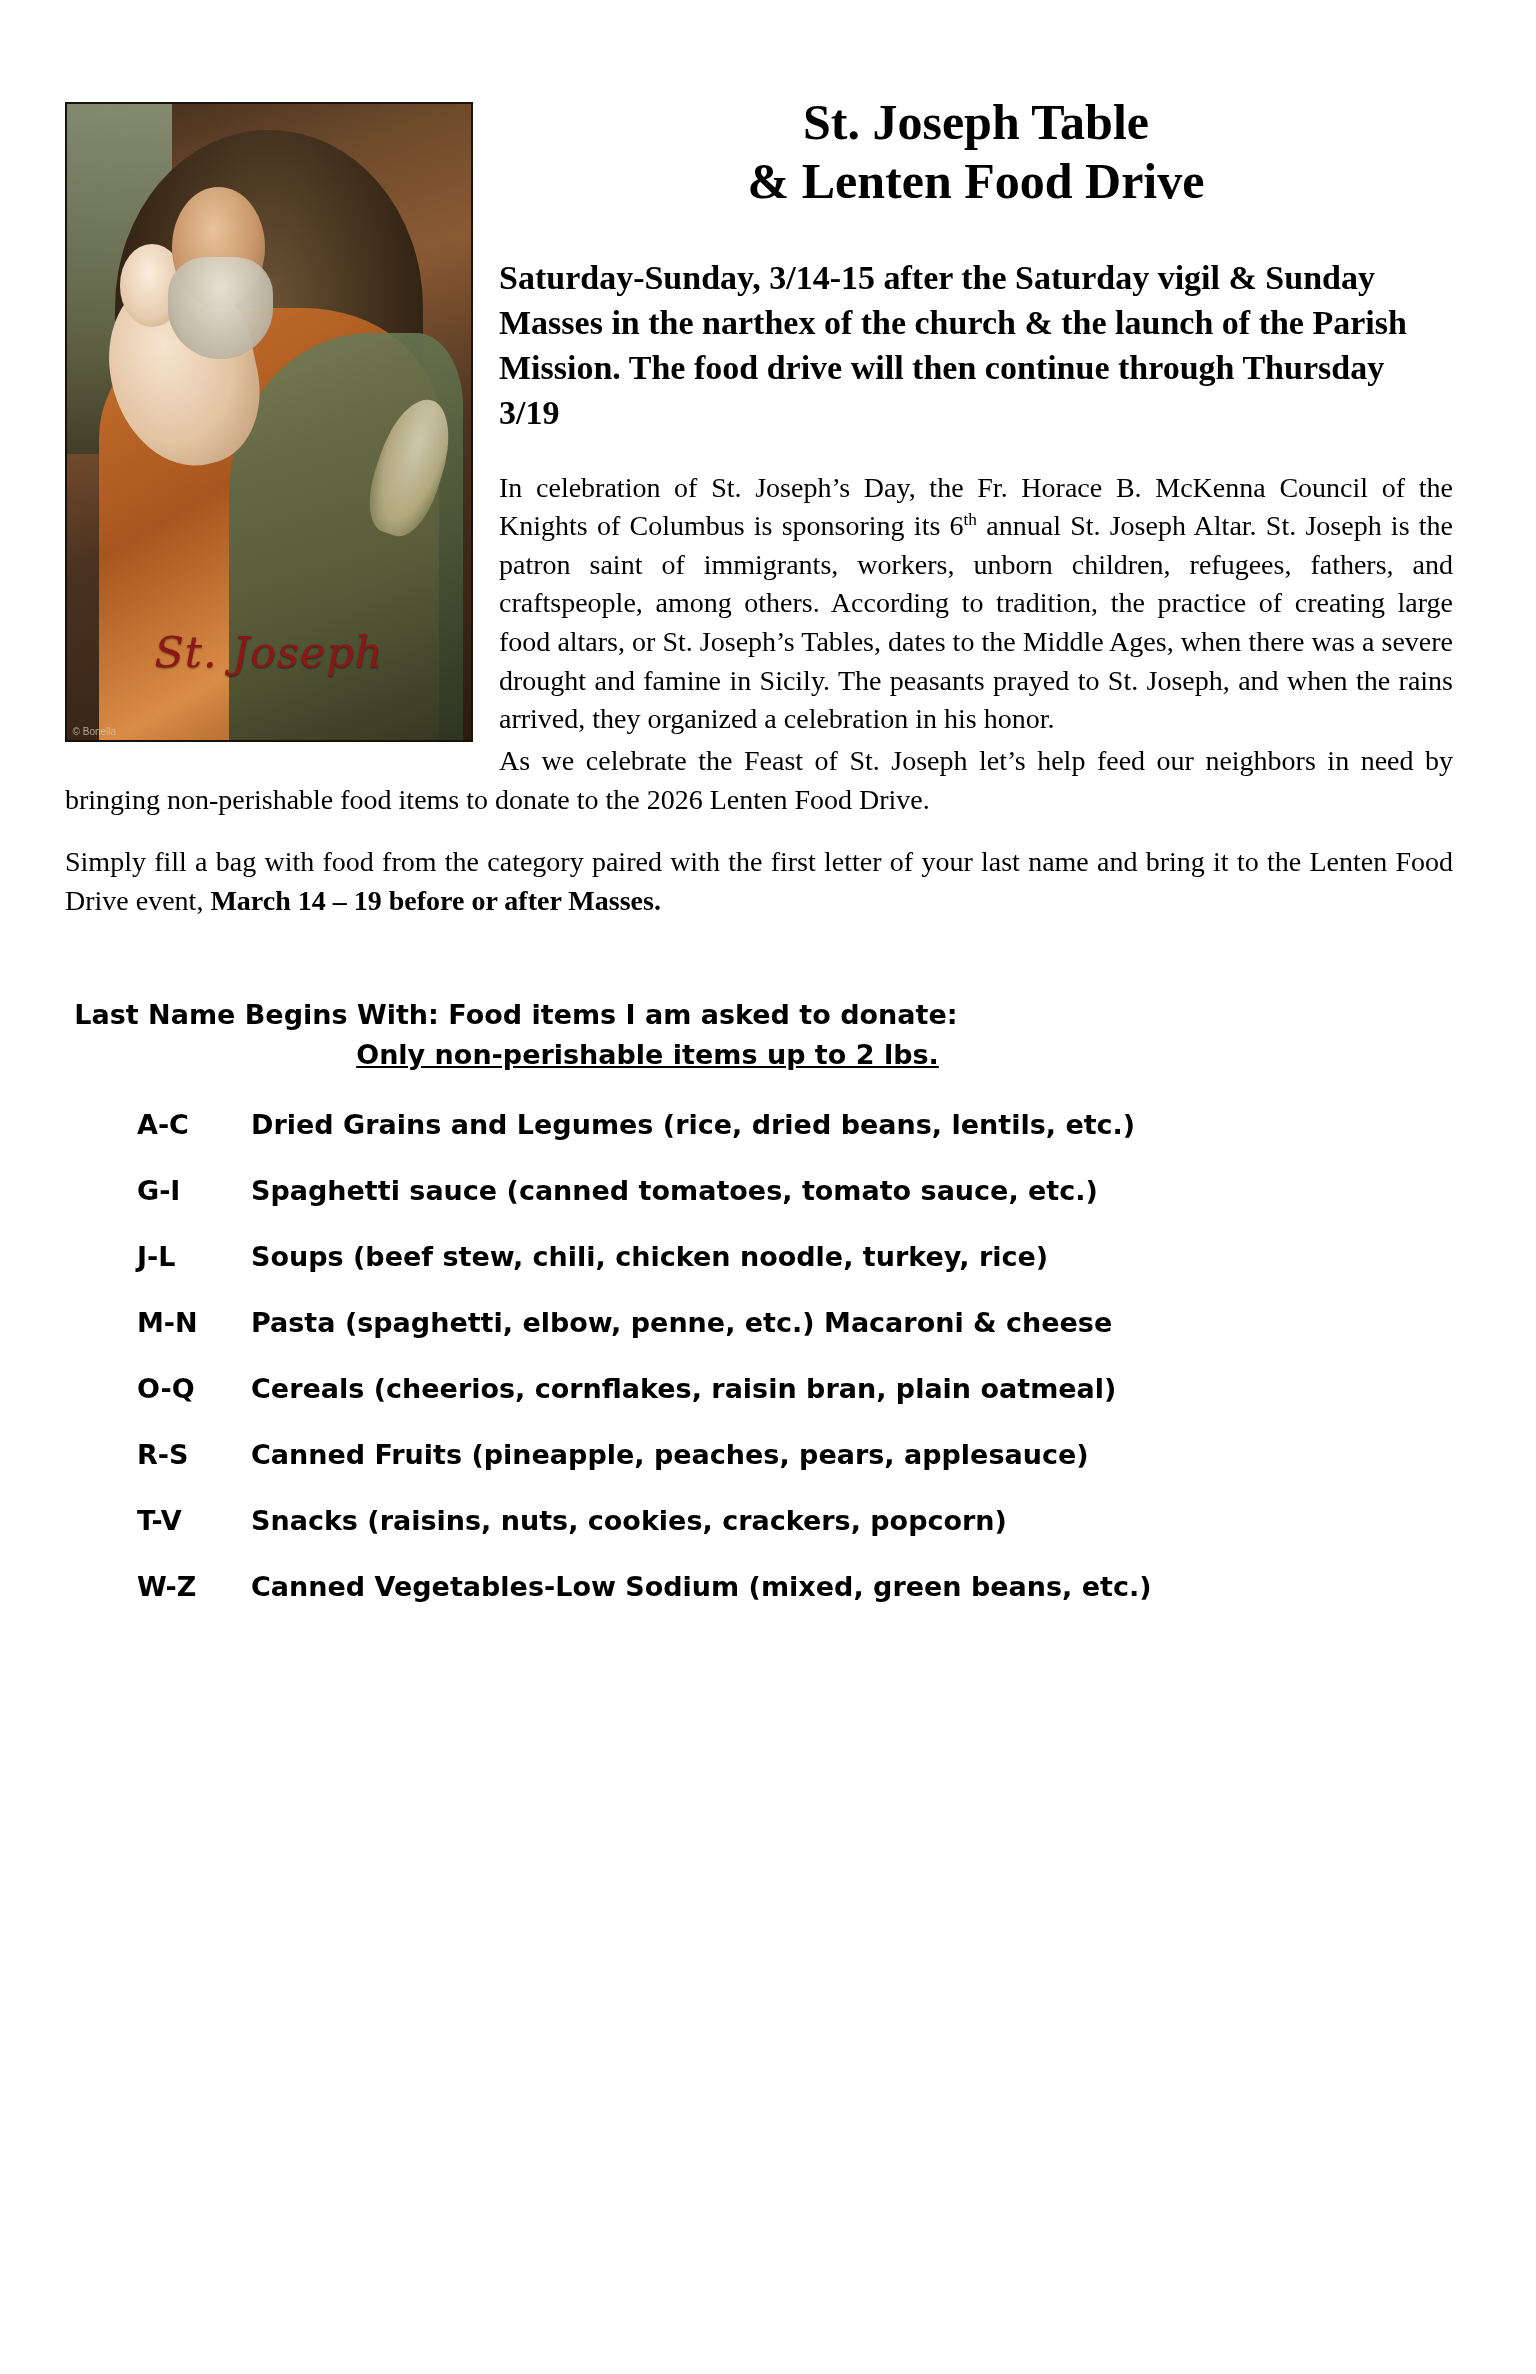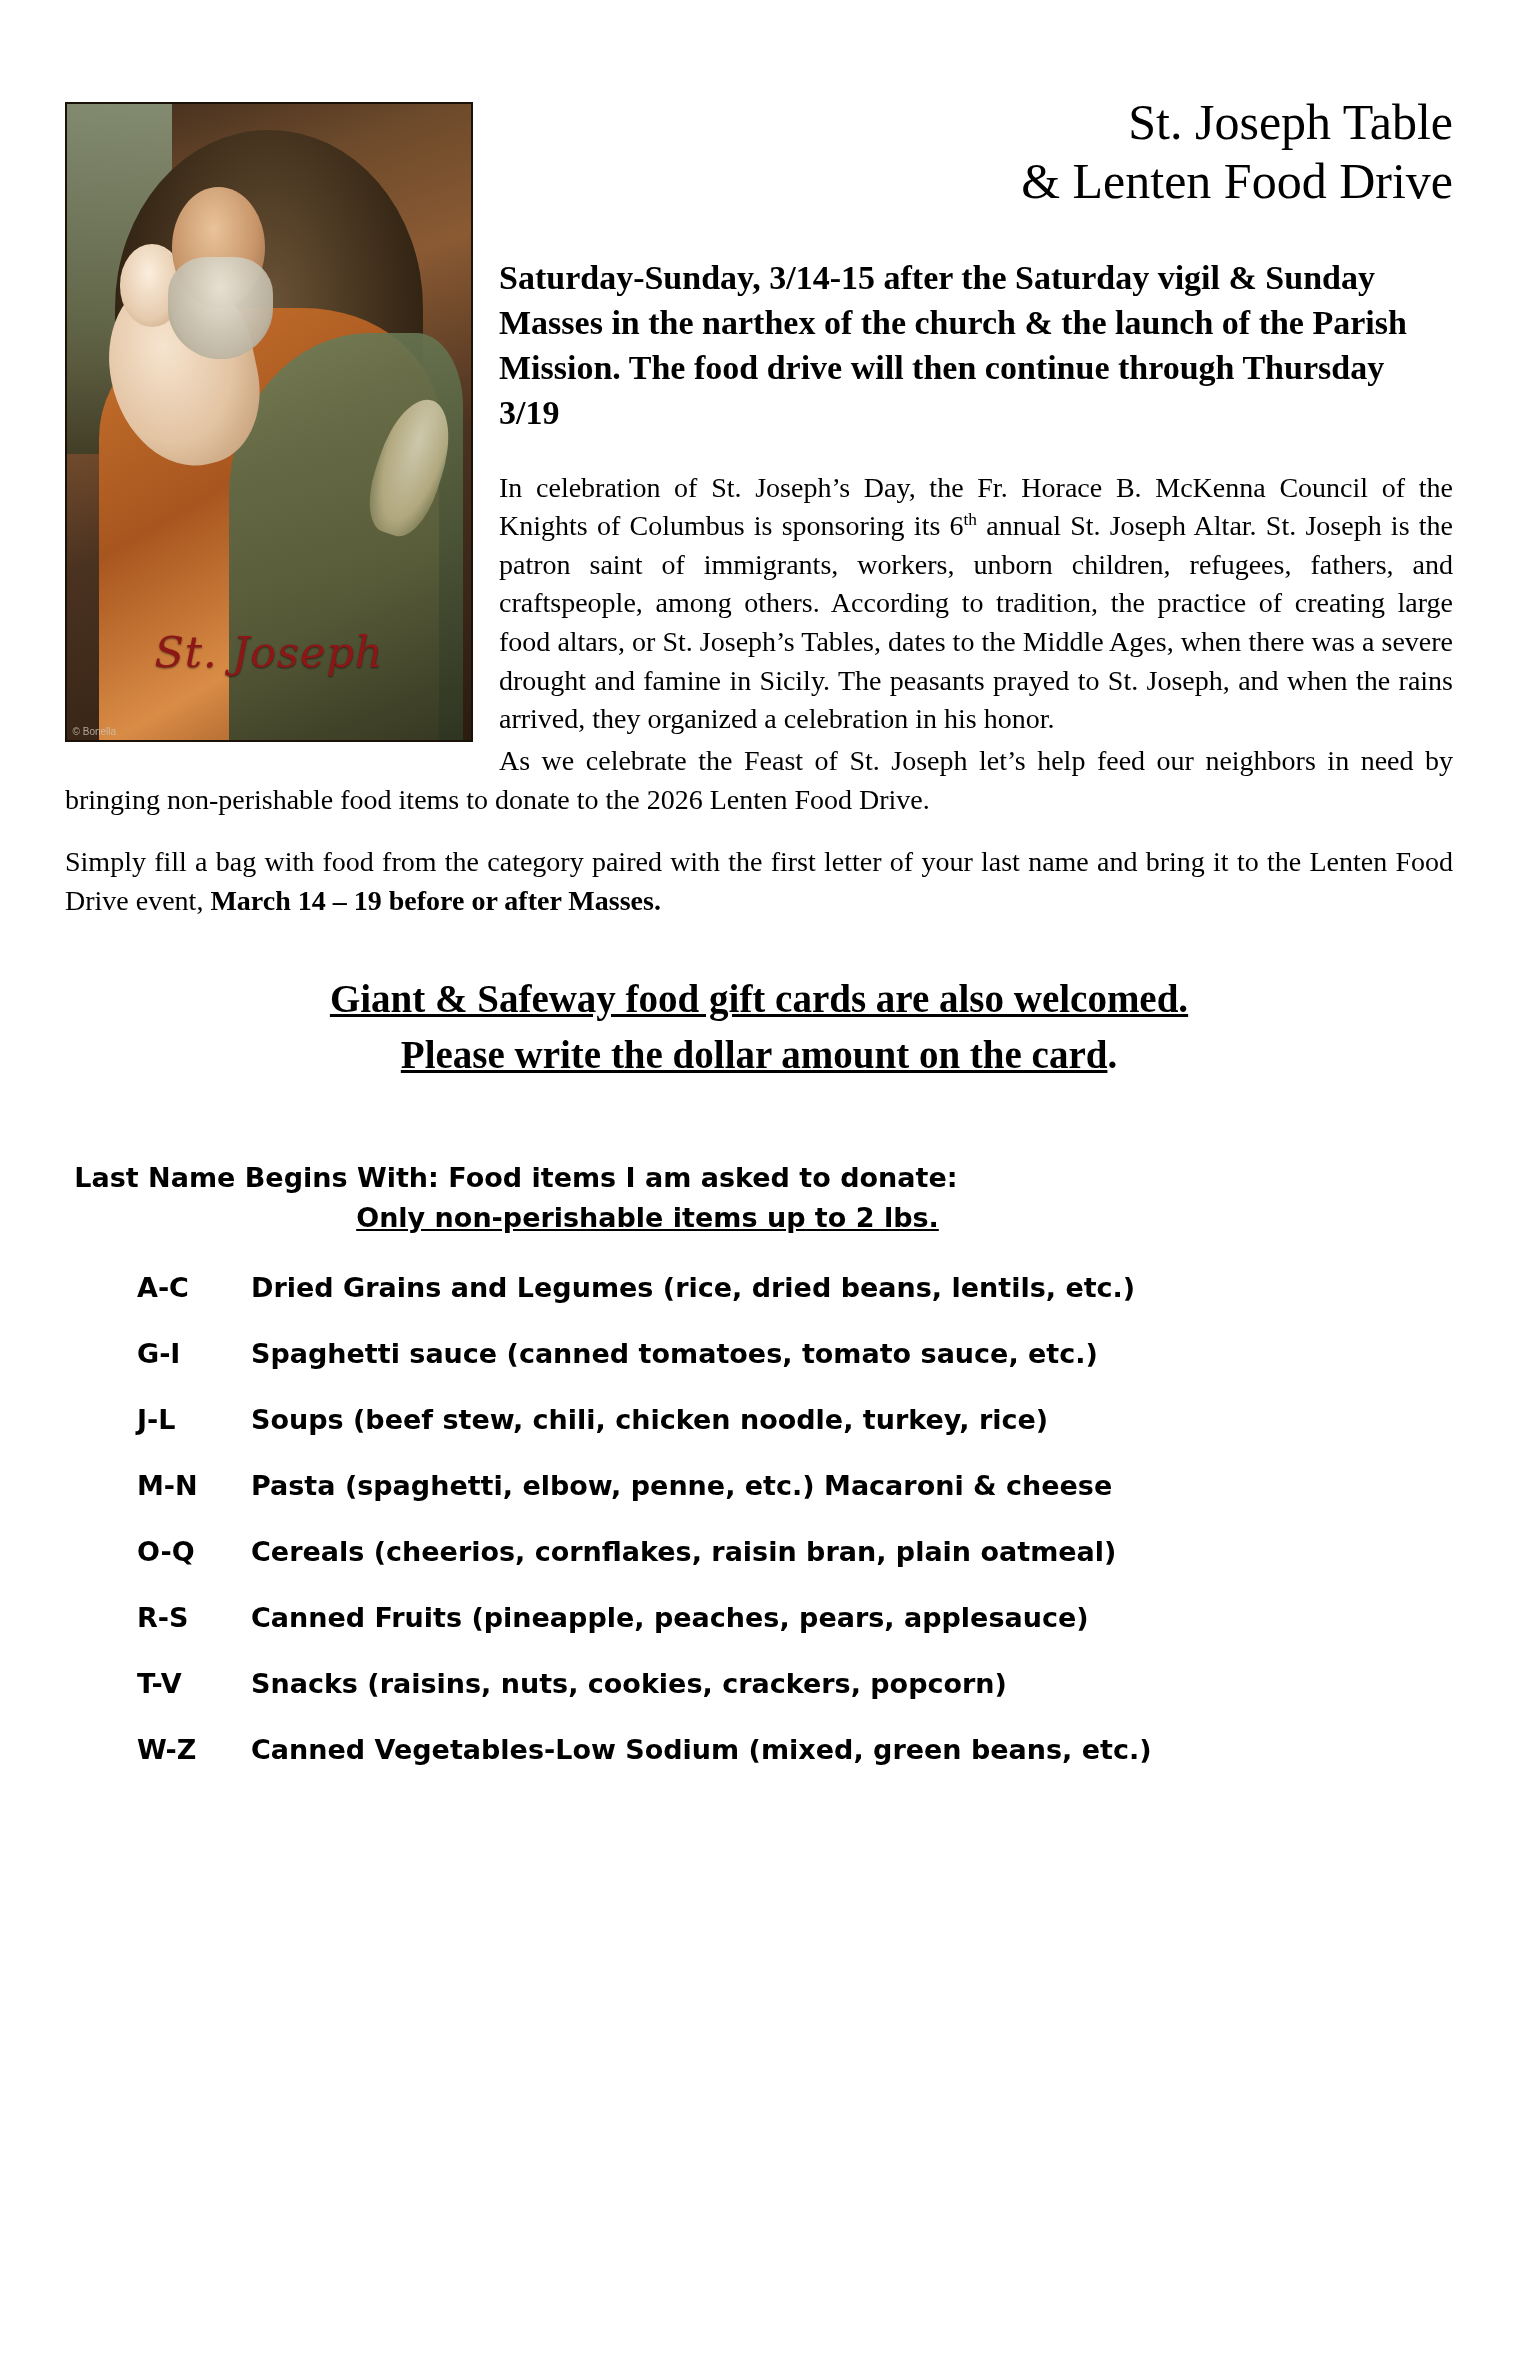--- a/index.html
+++ b/index.html
@@ -140,23 +140,23 @@
     position: absolute;
     left: 5.6px;
     bottom: 3.7px;
     font-size: 10px;
     color: #cfc6b5;
     opacity: .8;
     font-family: "Liberation Sans", sans-serif;
   }
 
   .title {
-    text-align: right;
+    text-align: center;
     font-family: "Liberation Serif", serif;
-    font-weight: normal;
+    font-weight: bold;
     font-size: 50px;
     line-height: 1.18;
     margin: 37px 0 0 0;
     padding-left: 24px;
   }
   .subtitle {
     font-family: "Liberation Serif", serif;
     font-weight: bold;
     font-size: 34px;
     line-height: 1.32;
@@ -254,24 +254,20 @@
     <p class="subtitle">Saturday-Sunday, 3/14-15 after the Saturday vigil &amp; Sunday Masses in the narthex of the church &amp; the launch of the Parish Mission. The food drive will then continue through Thursday 3/19</p>
 
     <p class="para indent-first"><span>In celebration of St. Joseph’s Day, the Fr. Horace B. McKenna Council of the Knights of Columbus is sponsoring its 6</span><sup>th</sup><span> annual St. Joseph Altar. St. Joseph is the patron saint of immigrants, workers, unborn children, refugees, fathers, and craftspeople, among others. According to tradition, the practice of creating large food altars, or St. Joseph’s Tables, dates to the Middle Ages, when there was a severe drought and famine in Sicily. The peasants prayed to St. Joseph, and when the rains arrived, they organized a celebration in his honor.</span></p>
 
   </div>
 
   <p class="para">As we celebrate the Feast of St. Joseph let’s help feed our neighbors in need by bringing non-perishable food items to donate to the 2026 Lenten Food Drive.</p>
 
   <p class="para"><span>Simply fill a bag with food from the category paired with the first letter of your last name and bring it to the Lenten Food Drive event, </span><span class="bold">March 14 – 19 before or after Masses.</span></p>
 
-  <div class="callout">
-    <div><span class="u">Giant &amp; Safeway food gift cards are also welcomed.</span></div>
-    <div><span class="u">Please write the dollar amount on the card</span><span>.</span></div>
-  </div>
 
   <div class="table-heading">Last Name Begins With: Food items I am asked to donate:</div>
   <div class="table-subheading">Only non-perishable items up to 2 lbs.</div>
 
   <div class="list">
 
     <div class="list-row">
       <div class="letters">A-C</div>
       <div class="items">Dried Grains and Legumes (rice, dried beans, lentils, etc.)</div>
     </div>

